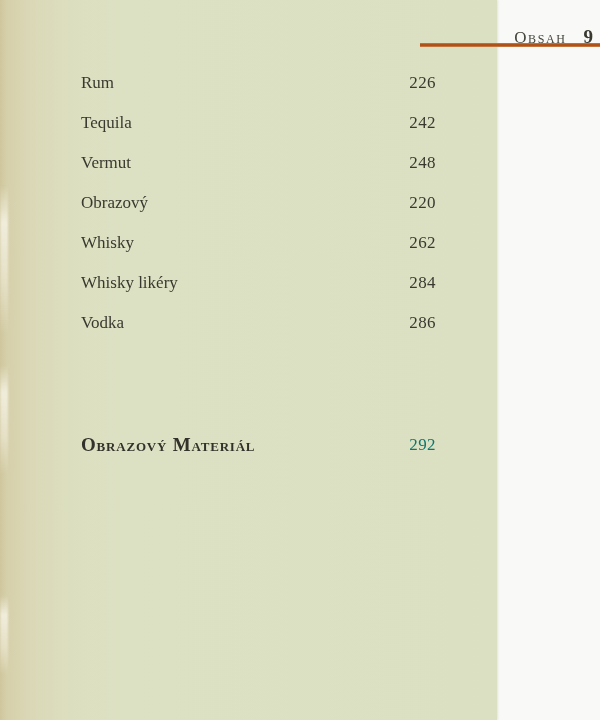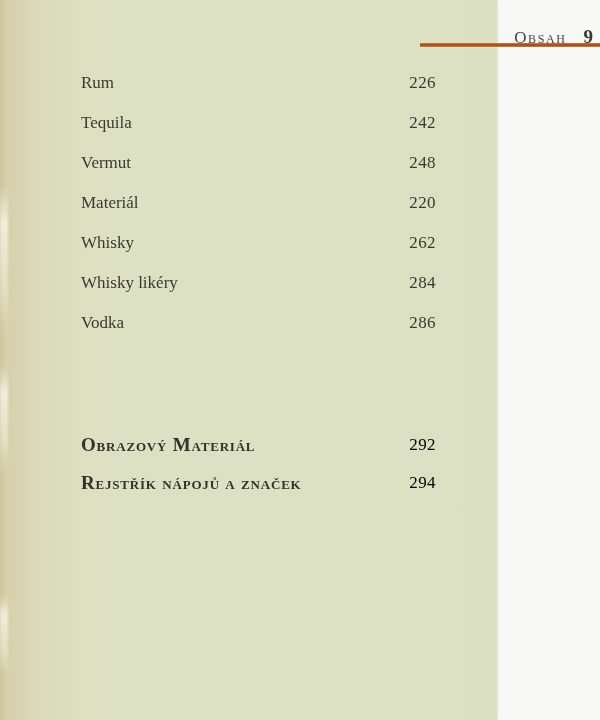--- a/index.html
+++ b/index.html
@@ -93,21 +93,21 @@
   }
   .section-label {
     font-variant: small-caps;
     font-weight: bold;
     font-size: 19px;
     letter-spacing: 0.8px;
   }
   .section-page {
     font-size: 17px;
     font-weight: normal;
-    color: #000000;
+    color: #0f766e;
     letter-spacing: 0.4px;
     text-align: right;
   }
 </style>
 </head>
 <body>
 
 <div class="page-surface">
   <div class="spine-streak streak-1"></div>
   <div class="spine-streak streak-2"></div>
@@ -127,21 +127,21 @@
   </div>
   <div class="toc-row">
     <span class="toc-label">Tequila</span>
     <span class="toc-page">242</span>
   </div>
   <div class="toc-row">
     <span class="toc-label">Vermut</span>
     <span class="toc-page">248</span>
   </div>
   <div class="toc-row">
-    <span class="toc-label">Materiál</span>
+    <span class="toc-label">Obrazový</span>
     <span class="toc-page">220</span>
   </div>
   <div class="toc-row">
     <span class="toc-label">Whisky</span>
     <span class="toc-page">262</span>
   </div>
   <div class="toc-row">
     <span class="toc-label">Whisky likéry</span>
     <span class="toc-page">284</span>
   </div>
@@ -149,17 +149,13 @@
     <span class="toc-label">Vodka</span>
     <span class="toc-page">286</span>
   </div>
 </div>
 
 <div class="section-list">
   <div class="section-row">
     <span class="section-label">Obrazový Materiál</span>
     <span class="section-page">292</span>
   </div>
-  <div class="section-row">
-    <span class="section-label">Rejstřík nápojů a značek</span>
-    <span class="section-page">294</span>
-  </div>
 </div>
 
 </body></html>

